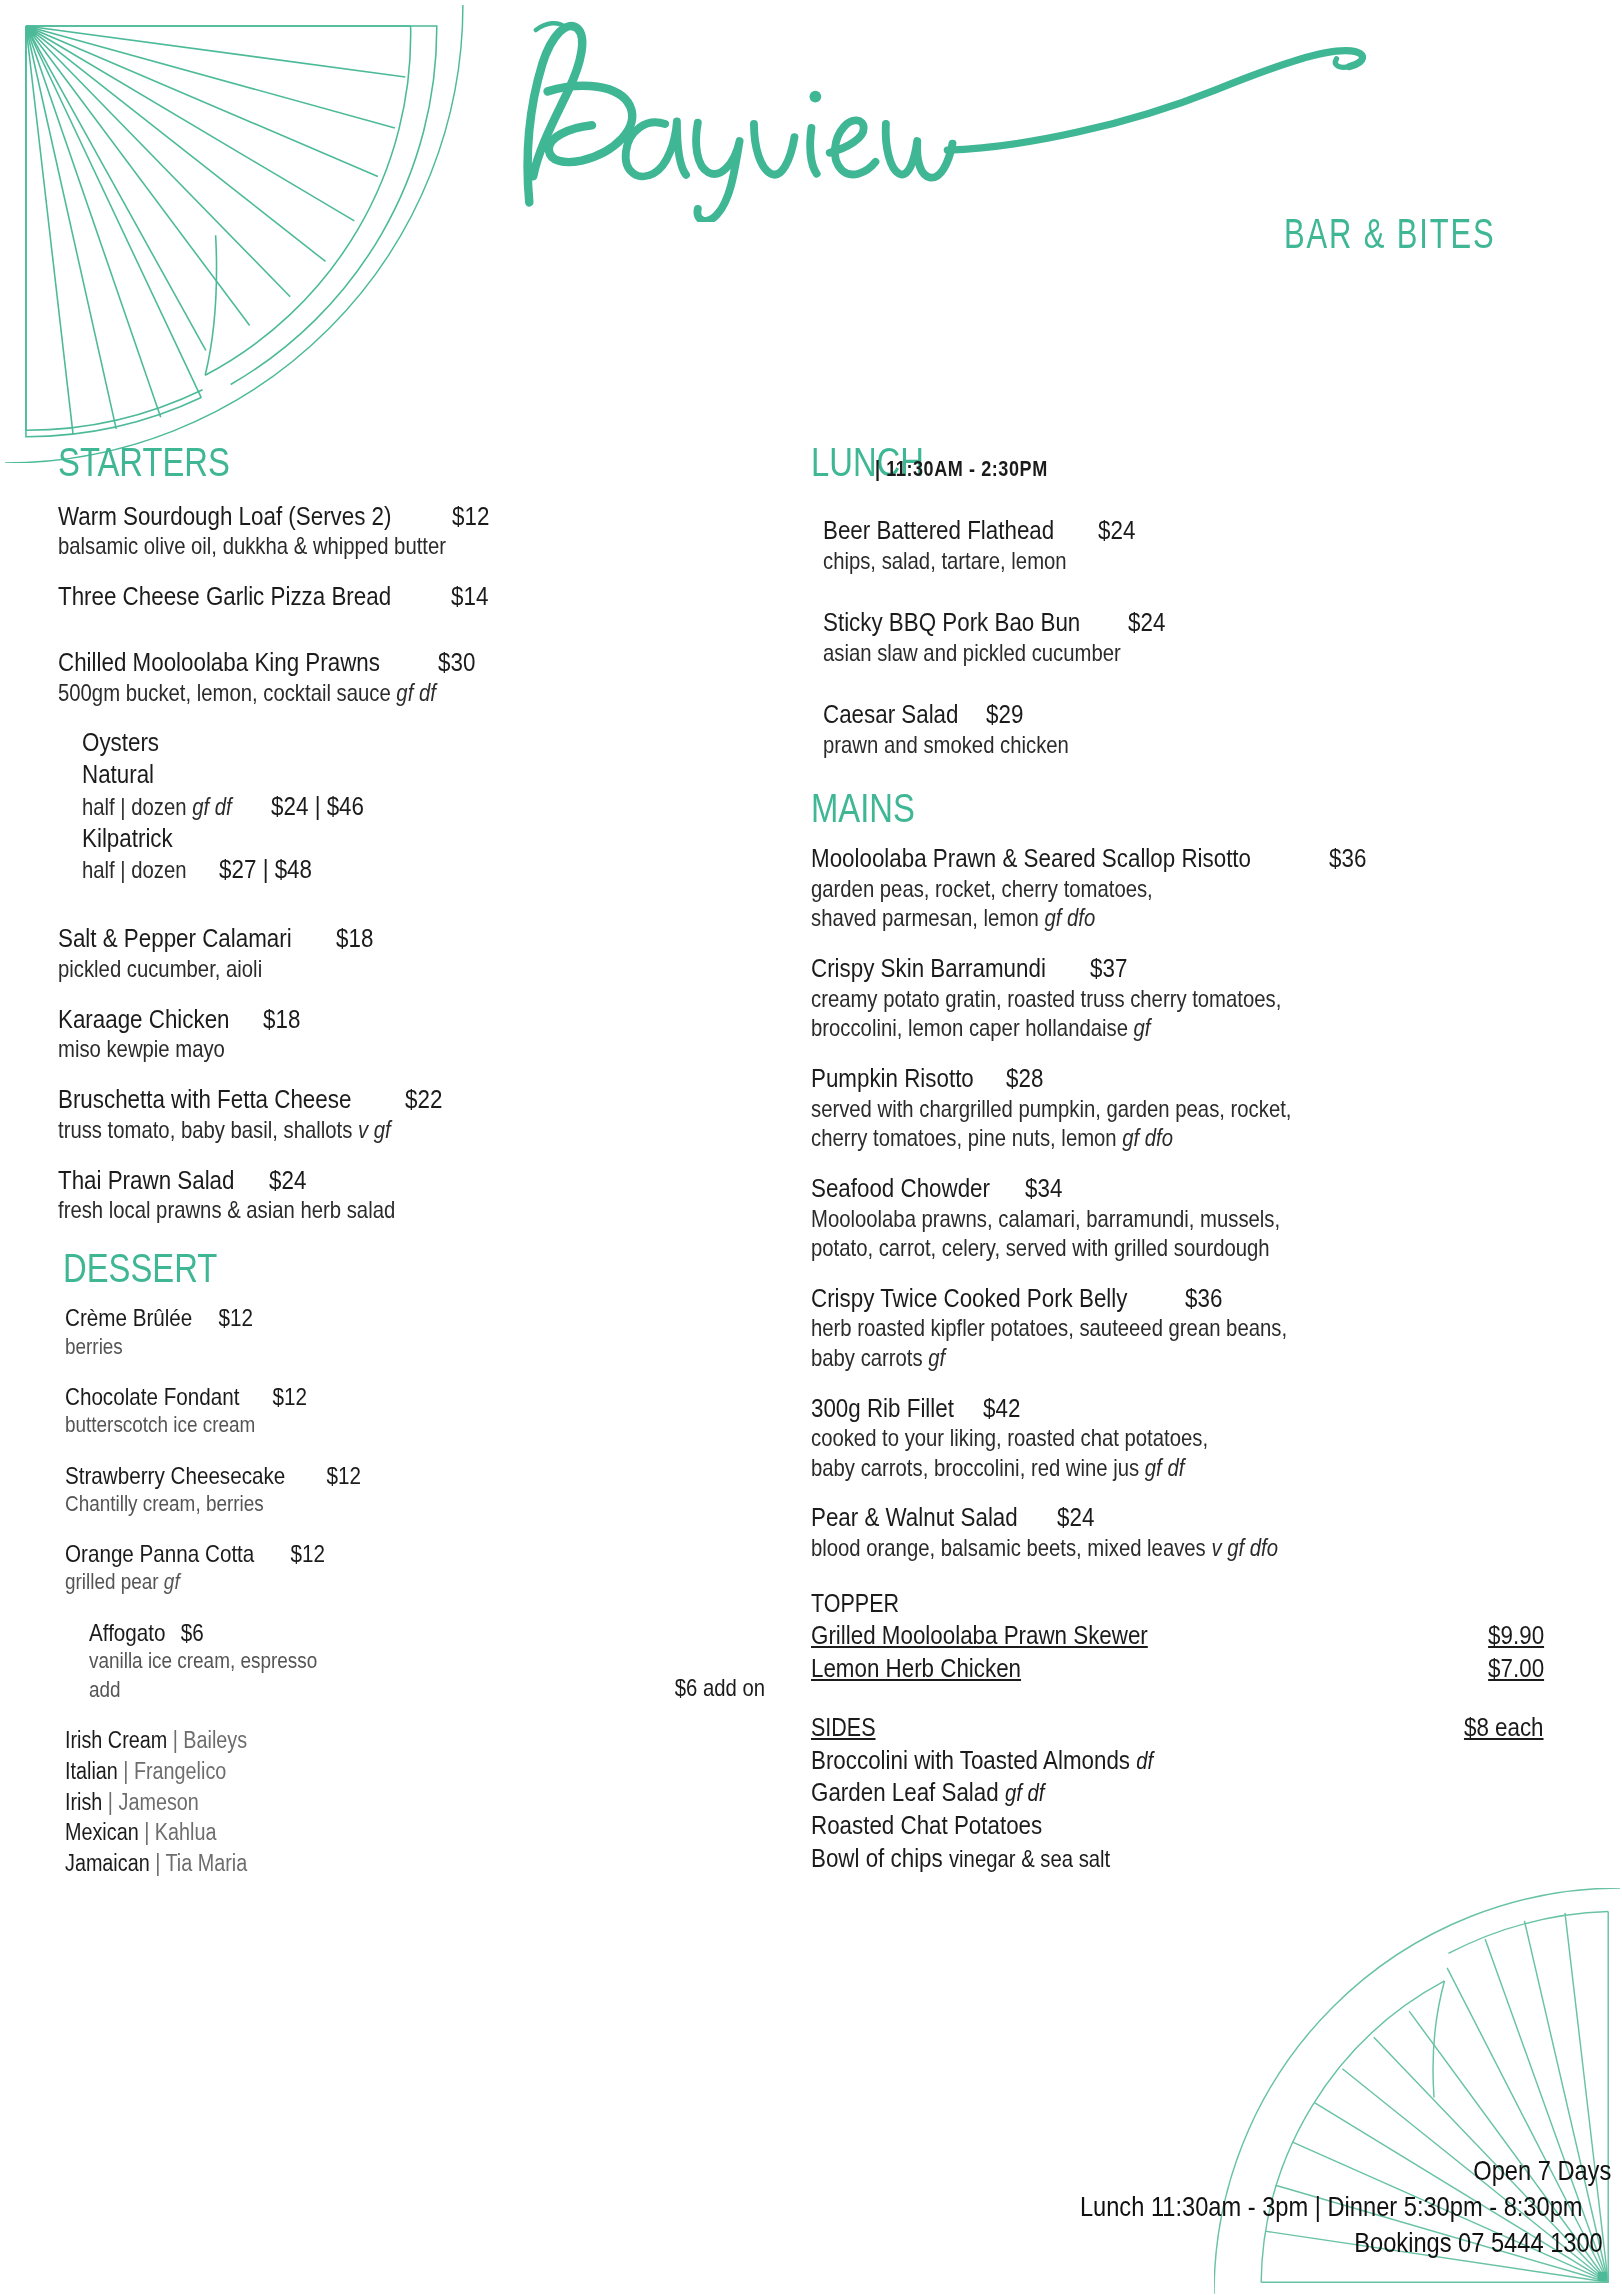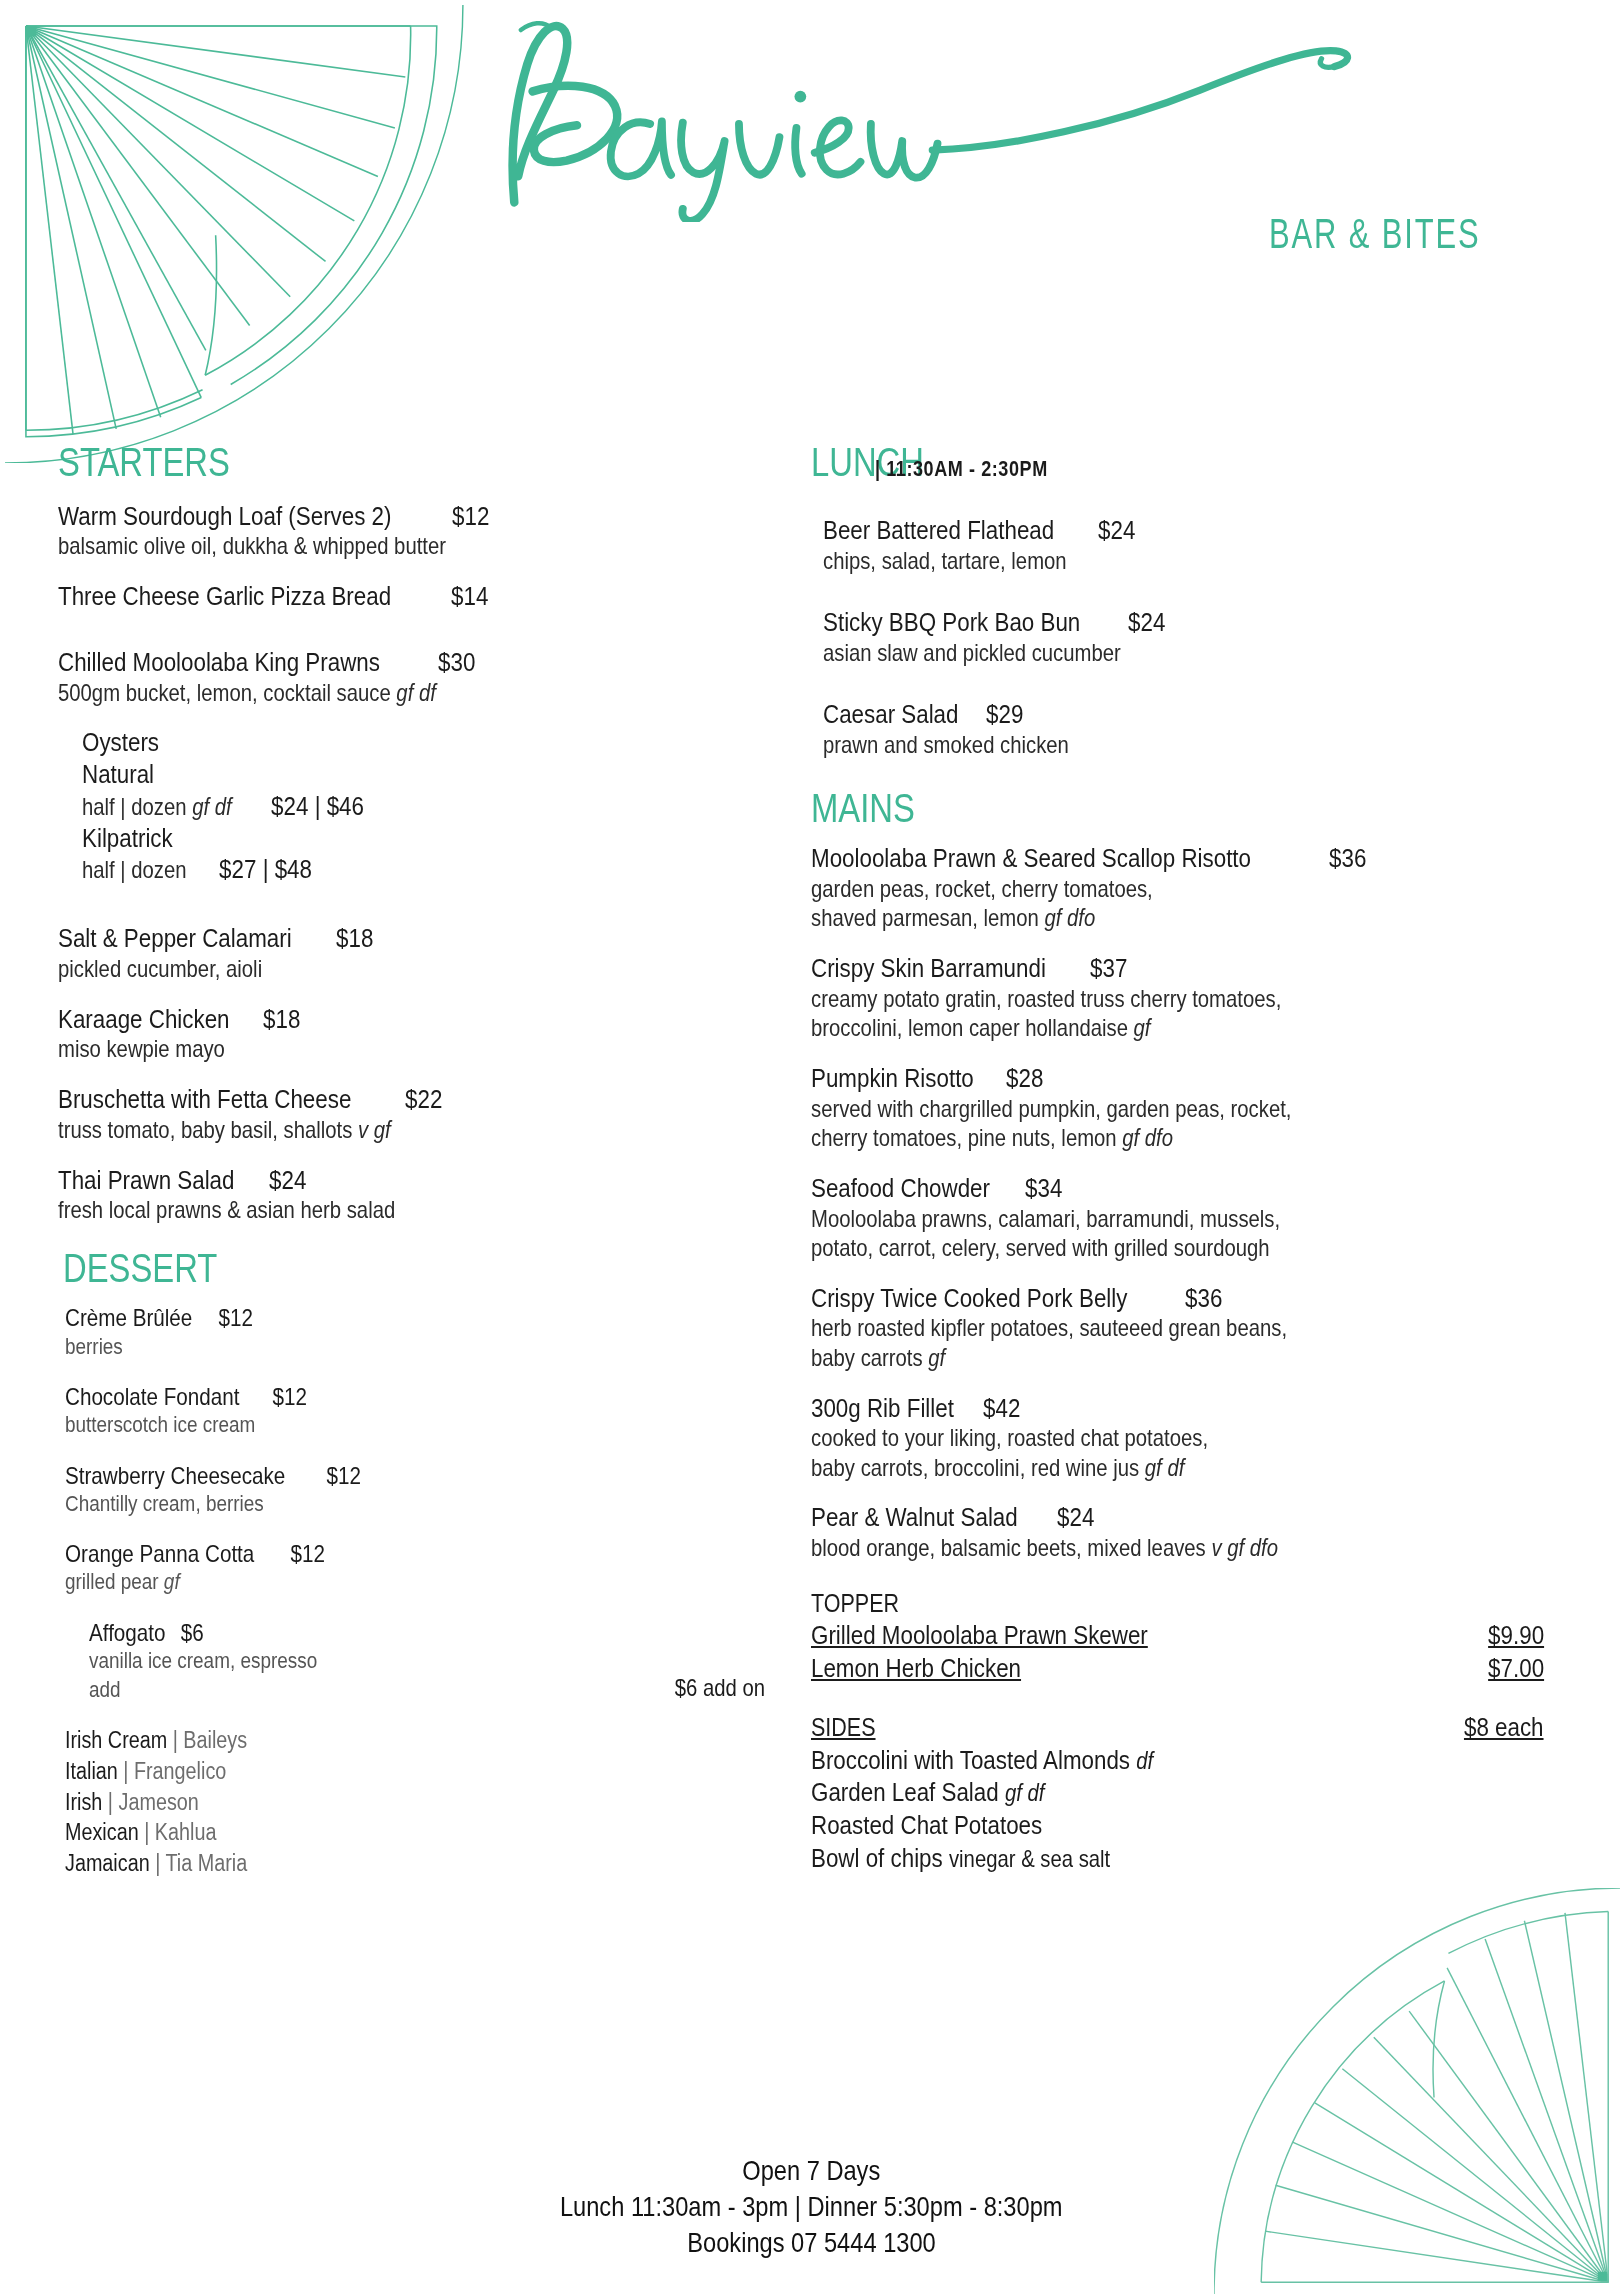--- a/index.html
+++ b/index.html
@@ -5,21 +5,21 @@
   html,body{margin:0;padding:0;background:#ffffff;}
   body{width:1623px;height:2295px;position:relative;overflow:hidden;
        font-family:"Liberation Sans","DejaVu Sans",sans-serif;color:#1b1b1b;}
 
   
   .fan{position:absolute;pointer-events:none;}
   #fan-top-left{left:5.2px;top:5.2px;width:471px;height:458px;}
   #fan-bottom-right{right:2.6px;bottom:1.3px;width:406px;height:406px;}
 
   
-  #logo-block{position:absolute;left:474px;top:13px;width:1008px;height:262px;}
+  #logo-block{position:absolute;left:489px;top:13px;width:1008px;height:262px;}
   #logo-script{position:absolute;left:0;top:0;width:1008px;height:209px;}
   #logo-sub{position:absolute;left:795px;top:196px;
             font-family:"Liberation Sans","DejaVu Sans",sans-serif;
             font-size:43px;letter-spacing:2.6px;color:#3fb694;
             transform:scaleX(.72);transform-origin:left top;white-space:nowrap;font-weight:300;}
 
   
   #col-left{position:absolute;left:58px;top:442px;width:707px;}
   #col-right{position:absolute;left:811px;top:442px;width:733px;}
 
@@ -56,21 +56,21 @@
 
   .group-head{font-size:25px;line-height:1.24;transform:scaleX(.86);
               transform-origin:left bottom;white-space:nowrap;}
   .plain-row{display:flex;justify-content:space-between;align-items:baseline;text-decoration:underline;}
   .plain-nm{font-size:26px;line-height:1.26;transform:scaleX(.86);
             transform-origin:left bottom;white-space:nowrap;}
   .plain-nm .tag{font-style:italic;font-size:23.6px;}
   .plain-nm .sub{font-weight:300;font-size:23.6px;}
   .plain-pr{font-size:26px;line-height:1.26;transform:scaleX(.86);transform-origin:right bottom;white-space:nowrap;}
 
-  #footer{position:absolute;left:0;right:0;top:2153px;text-align:center;}
+  #footer{position:absolute;left:0;right:0;top:2153px;text-align:right;}
   #footer div{font-size:27.5px;line-height:1.30;color:#111;
               transform:scaleX(.86);display:inline-block;white-space:nowrap;}
 </style>
 </head>
 <body>
 
 <div class="fan" id="fan-top-left">
   <svg viewBox="0 0 720 700" width="471" height="458">
     <g fill="none" stroke="#4cba98" stroke-width="2.4">
       <path d="M32,32 L660,32 A628,628 0 0 1 32,660 Z" opacity="0"></path>

